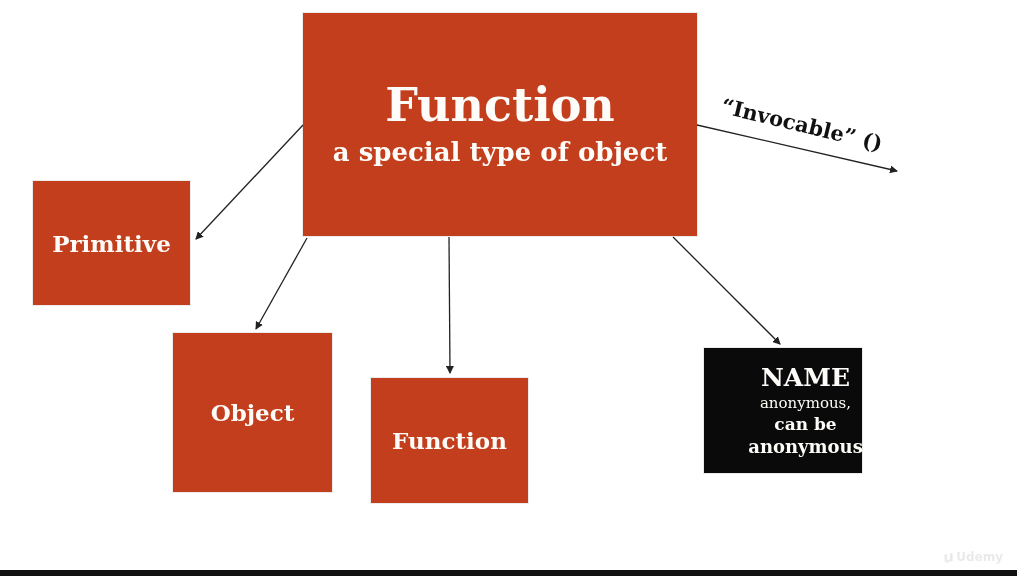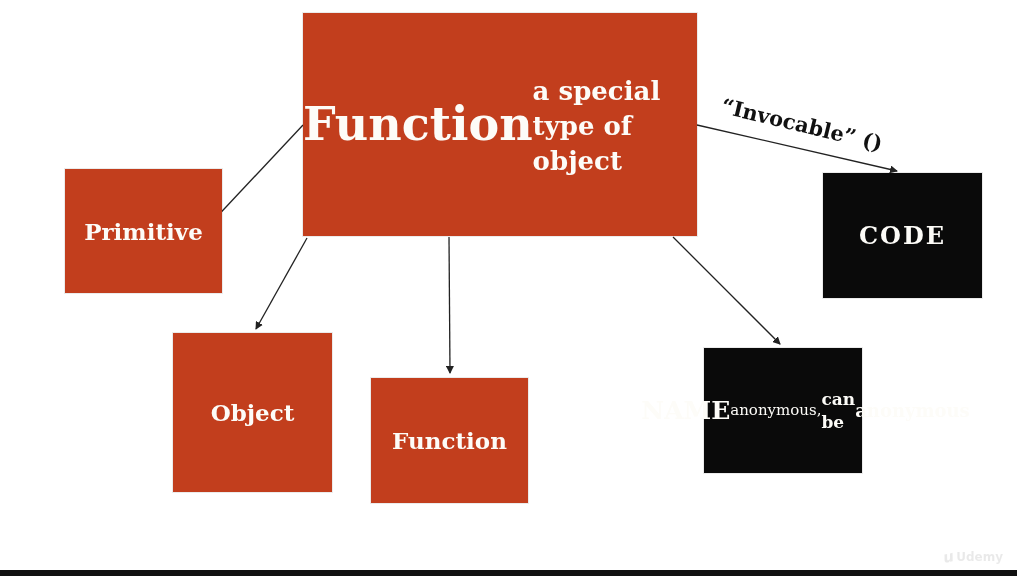--- a/index.html
+++ b/index.html
@@ -14,34 +14,34 @@
   html,body{background:#e9e9e9;}
   #canvas{
     position:relative;
     width:1017px;height:576px;
     background:var(--bg);
     overflow:hidden;
     font-family:"DejaVu Serif","Liberation Serif",serif;
   }
   .node{
     position:absolute;
-    display:flex;flex-direction:row;
+    display:flex;flex-direction:column;
     align-items:center;justify-content:center;
-    text-align:left;
+    text-align:center;
     color:var(--text);
     box-shadow:0 0 0 1px rgba(0,0,0,0.08);
   }
   .red{background:var(--red);}
   .blk{background:var(--black);}
 
   #main-box{left:303px;top:13px;width:394px;height:223px;}
   #main-box .title{font-size:46px;font-weight:bold;line-height:1.15;}
   #main-box .subtitle{font-size:26px;font-weight:bold;line-height:1.35;margin-top:4px;}
 
-  #primitive-box{left:33px;top:169px;width:157px;height:124px;margin-left:32px;}
+  #primitive-box{left:33px;top:181px;width:157px;height:124px;}
   #object-box{left:173px;top:333px;width:159px;height:159px;}
   #function-small-box{left:371px;top:378px;width:157px;height:125px;}
   .node .label{font-size:23px;font-weight:bold;}
 
   #name-box{left:704px;top:348px;width:158px;height:125px;padding-left:45px;}
   #name-box .name-title{font-size:25px;font-weight:bold;line-height:1.2;}
   #name-box .name-line1{font-size:15px;font-weight:normal;line-height:1.35;}
   #name-box .name-line2{font-size:17px;font-weight:bold;line-height:1.3;}
   #name-box .name-line3{font-size:18px;font-weight:bold;line-height:1.3;}
 
@@ -107,23 +107,20 @@
     <div class="label">Function</div>
   </div>
 
   <div class="node blk" id="name-box">
     <div class="name-title">NAME</div>
     <div class="name-line1">anonymous,</div>
     <div class="name-line2">can be</div>
     <div class="name-line3">anonymous</div>
   </div>
 
-  <div class="node blk" id="code-box">
-    <div class="label">CODE</div>
-  </div>
 
   <div id="invocable-label">“Invocable”  ()</div>
 
   <div id="watermark">
     <span class="wm-mark">u</span>
     <span>Udemy</span>
   </div>
 
   <div id="bottom-bar"></div>
 

